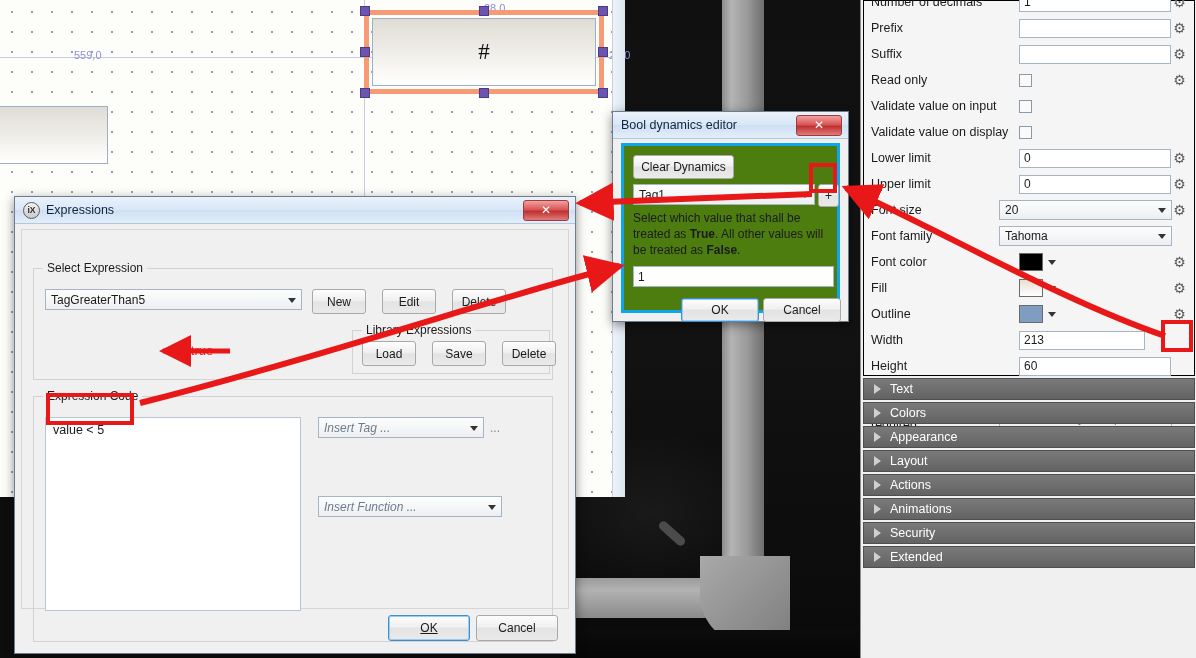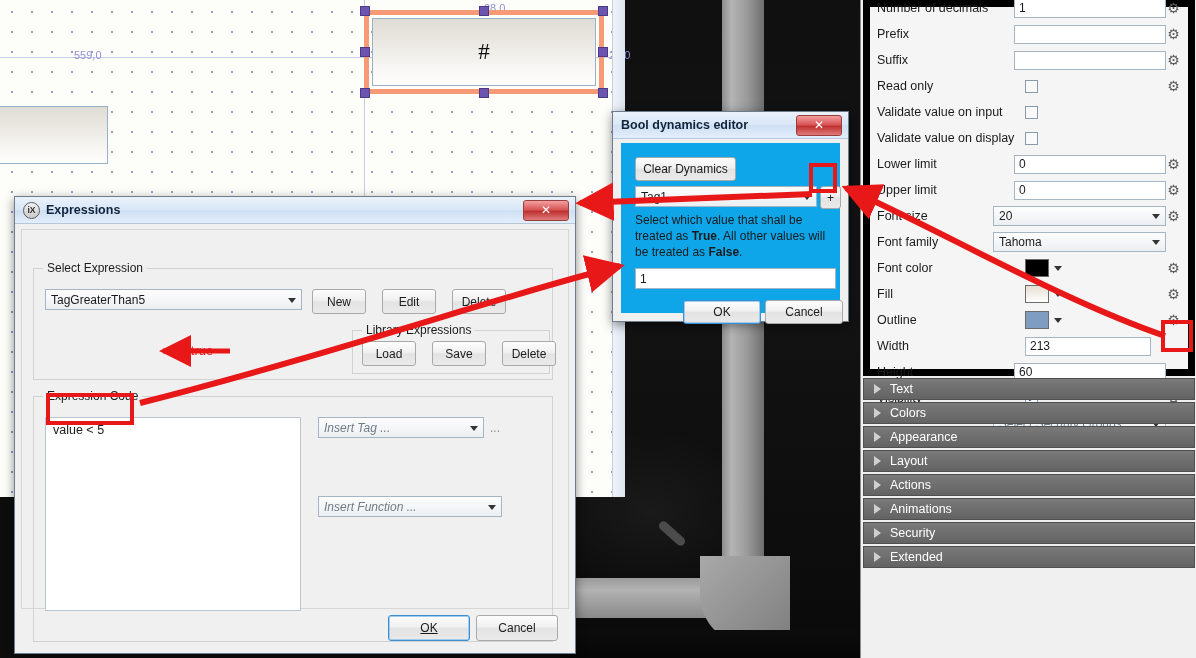--- a/index.html
+++ b/index.html
@@ -86,21 +86,21 @@
     background:linear-gradient(90deg,#eff3f8,#dbe5ef);border-left:1px solid #c3d0dd;
   }
 
   
   .win{position:absolute;background:#f0f0f0;border:1px solid #6d7d8c;box-shadow:0 3px 10px rgba(0,0,0,.45);}
   .win-title{
     height:26px;background:linear-gradient(180deg,#eaf2fb 0%,#d9e7f7 48%,#cfdff3 52%,#e2eefb 100%);
     display:flex;align-items:center;padding:0 4px 0 8px;font-size:12.5px;color:#10243c;
     border-bottom:1px solid #b6c7da;
   }
-  .win-title .ttl{flex:1;font-weight:bold;}
+  .win-title .ttl{flex:1;}
   .btn-close{
     width:44px;height:19px;margin-right:2px;border:1px solid #9a3d3d;border-radius:3px;
     background:linear-gradient(180deg,#f3a0a0 0%,#d95656 45%,#c03232 55%,#e07b7b 100%);
     color:#fff;font-size:12px;display:flex;align-items:center;justify-content:center;cursor:pointer;
     font-family:"Liberation Serif",serif;
   }
   .ixlogo{
     width:15px;height:15px;border-radius:50%;margin-right:6px;
     background:linear-gradient(180deg,#f2f2f2,#c9c9c9);border:1.5px solid #5c5c5c;
     font-size:8.5px;font-weight:bold;color:#2b2b2b;
@@ -137,21 +137,21 @@
 
   
   #dlg-bool{left:612px;top:111px;width:235px;height:209px;}
 
   
   #prop-panel{
     left:860px;top:0;width:336px;height:658px;background:#f0f0f0;
     border-left:1px solid #8d8d8d;
   }
   #prop-list{position:absolute;left:2px;top:0;width:332px;height:376px;
-    background:#f5f5f5;border:7px solid #000000;box-sizing:border-box;}
+    background:#f5f5f5;border:1px solid #000000;box-sizing:border-box;}
   .prow{display:flex;align-items:center;height:26px;padding-left:7px;}
   .prow .plabel{width:148px;font-size:12.5px;color:#1b1b1b;}
   .prow .pctl{flex:1;display:flex;align-items:center;}
   .gear{
     width:15px;height:15px;margin-right:7px;flex:none;position:relative;
     color:#5a5a5a;font-size:14px;line-height:15px;text-align:center;cursor:pointer;
   }
   .chk{width:13px;height:13px;border:1px solid #8a9aa9;background:#fafafa;box-sizing:border-box;
        display:flex;align-items:center;justify-content:center;font-size:11px;color:#2a5db0;}
   .swatch{width:22px;height:16px;border:1px solid #6b6b6b;}
@@ -215,21 +215,21 @@
   <div class="handle" style="left:598px;top:88px;"></div>
 
   <div id="canvas-scroll-v"></div>
 </div>
 
 <div class="win" id="dlg-bool">
   <div class="win-title">
     <span class="ttl">Bool dynamics editor</span>
     <div class="btn-close">✕</div>
   </div>
-  <div style="position:absolute;left:8px;top:31px;right:8px;bottom:8px;background:#0ea5e9;border:5px solid #0ea5e9;text-decoration:underline;">
+  <div style="position:absolute;left:8px;top:31px;right:8px;bottom:8px;background:#4d7c0f;border:3px solid #0ea5e9;text-decoration:underline;">
     <div class="btn" style="position:absolute;left:9px;top:9px;width:99px;height:22px;">Clear Dynamics</div>
 
     <div class="combo" style="position:absolute;left:9px;top:38px;width:182px;height:21px;">
       <span>Tag1</span>
       <span class="arr"></span>
     </div>
     <div class="btn" style="position:absolute;left:194px;top:38px;width:19px;height:21px;">+</div>
 
     <div style="position:absolute;left:9px;top:64px;width:201px;font-size:12px;line-height:16px;color:#1b1b1b;">
       <span>Select which value that shall be treated as </span><b>True</b><span>. All other values will be treated as </span><b>False</b><span>.</span>

